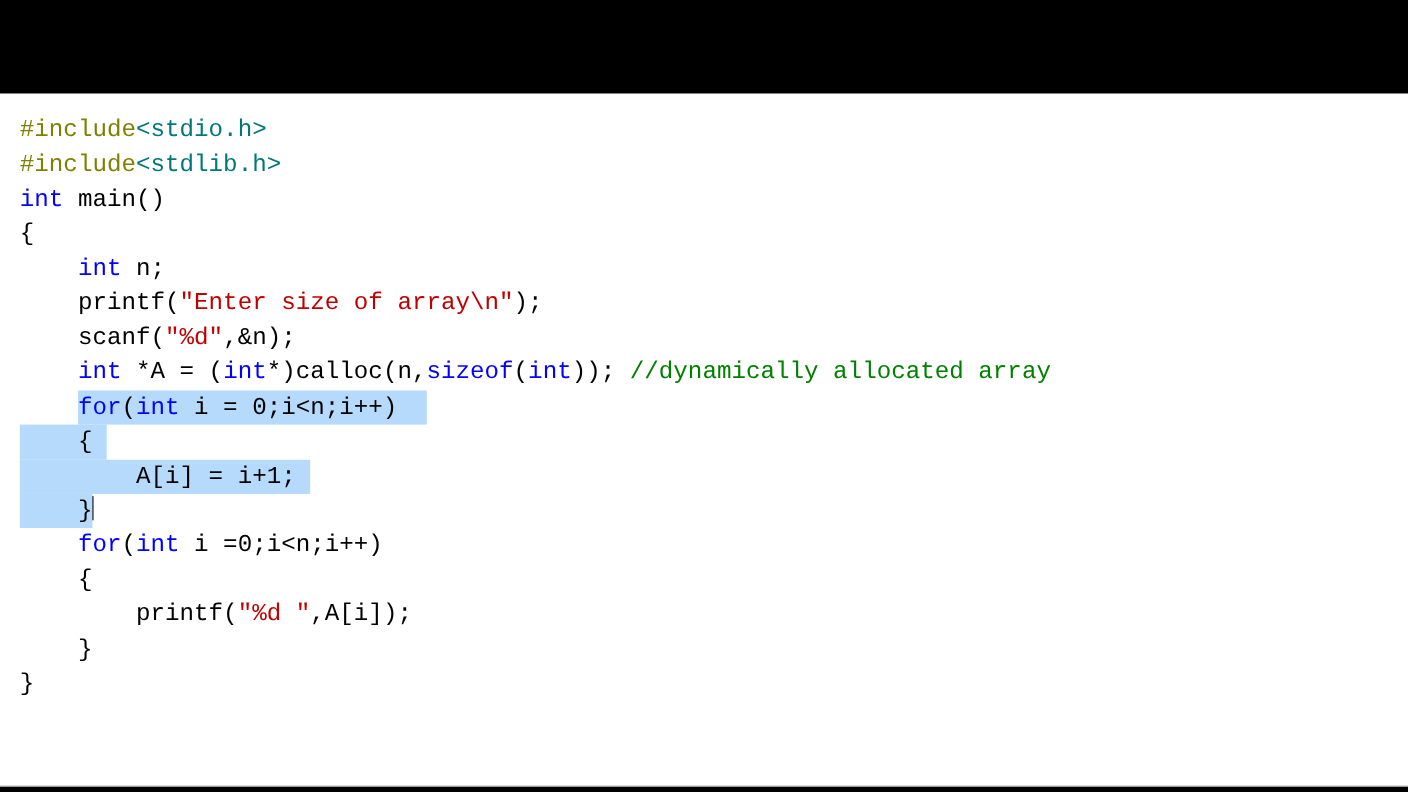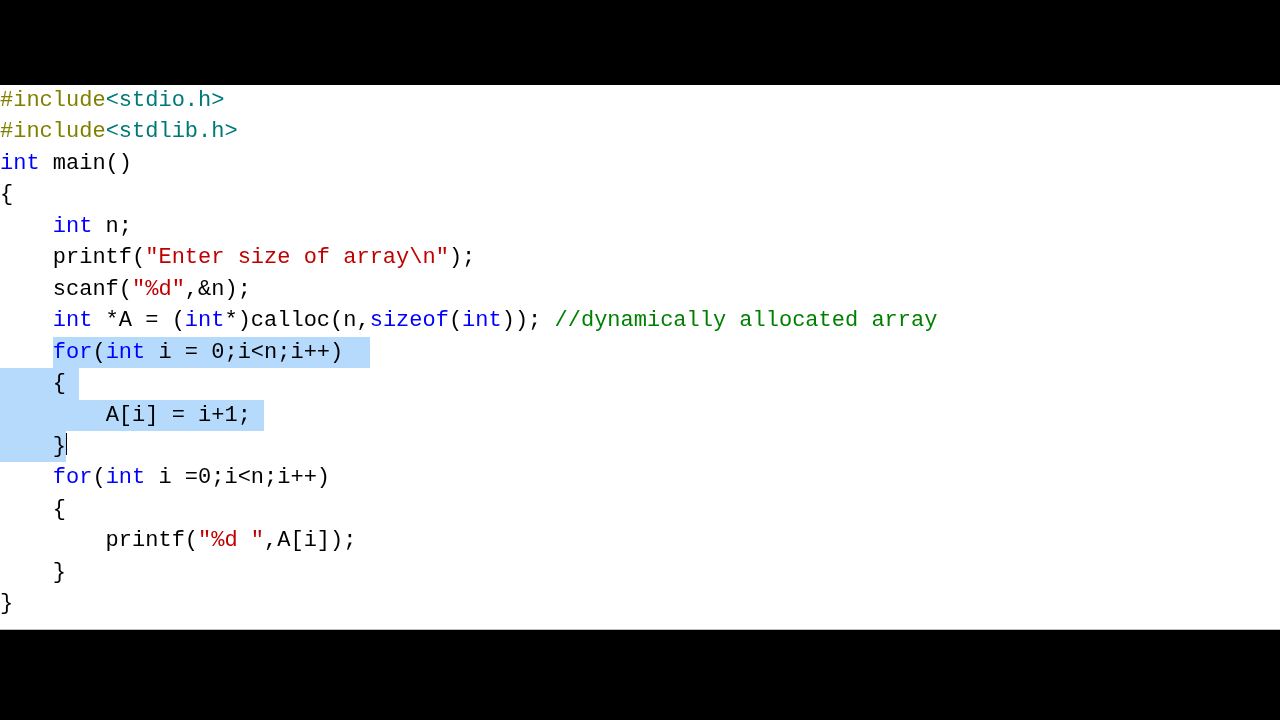--- a/index.html
+++ b/index.html
@@ -8,23 +8,23 @@
     background: #000;
     font-family: Consolas, "Courier New", monospace;
     font-size: 22px;
     line-height: 1.43;
   }
   .editor {
     position: absolute;
     top: 85px;
     left: 0;
     width: 1280px;
-    height: 545px;
+    height: 630px;
     background: #fff;
-    padding: 0;
+    padding: 18px;
     border-bottom: 1px solid #bfbfbf;
   }
   .code {
     padding: 0;
     font-family: Consolas, "Courier New", monospace;
     white-space: pre;
     color: #000;
   }
   .kw   { color: #0000ff; }
   .pp   { color: #808000; }

